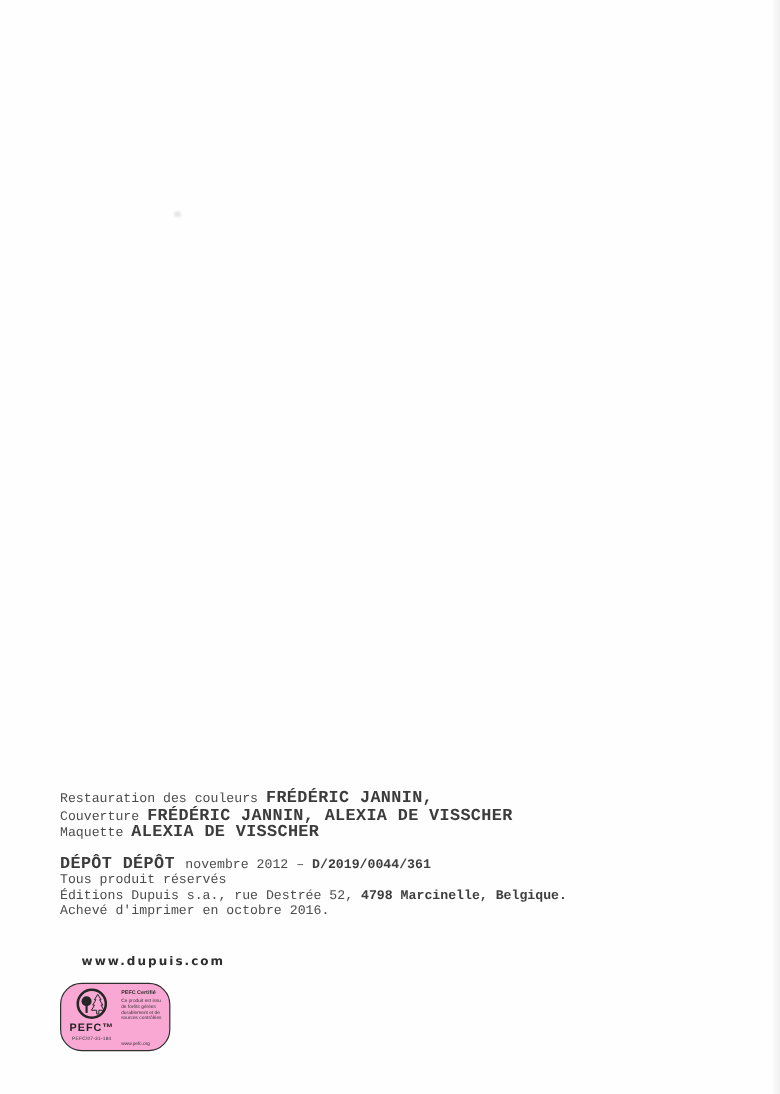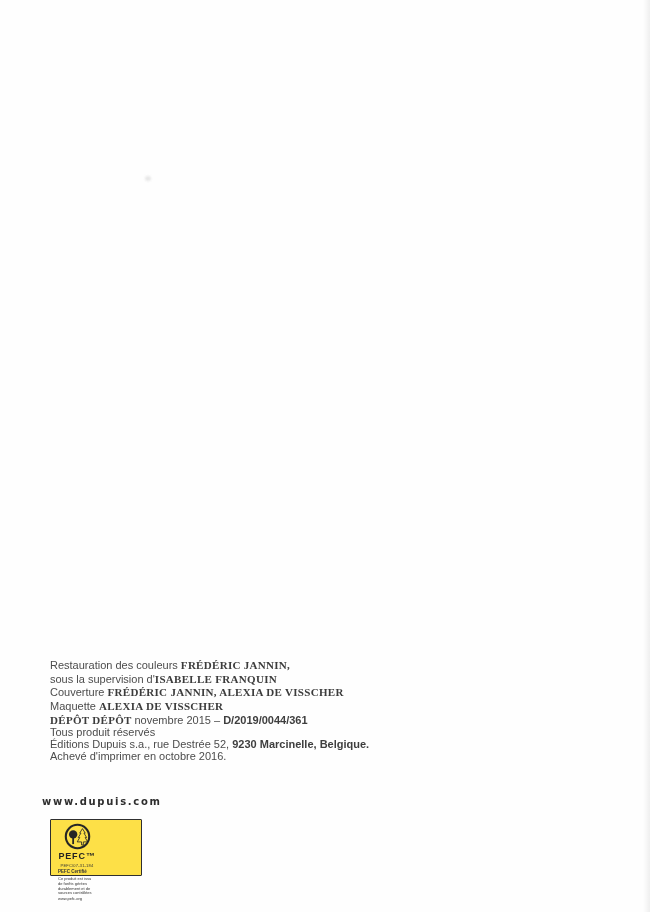--- a/index.html
+++ b/index.html
@@ -20,49 +20,48 @@
     background: linear-gradient(to right, rgba(0,0,0,0), rgba(0,0,0,0.06));
     pointer-events: none;
   }
   .speck {
     position: absolute; left: 145px; top: 176px;
     width: 6px; height: 5px; border-radius: 50%;
     background: #dcdcdc; filter: blur(1px); opacity: .7;
   }
   .ln { margin: 0; white-space: pre; }
   .rom {
-    font-family: Liberation Sans, sans-serif;
+    font-family: Liberation Mono, monospace;
     font-size: 11px; color: #4c4c4c;
   }
   .b { font-weight: bold; color: #3e3e3e; }
   .caps {
-    font-family: Liberation Serif, serif;
-    font-size: 11px; font-weight: bold;
+    font-family: Liberation Mono, monospace;
+    font-size: 14px; font-weight: bold;
     letter-spacing: 0.3px; color: #3c3c3c;
   }
   .credits { position: absolute; left: 50px; top: 658px; }
   .credits .ln { line-height: 11.7px; }
   .legal { position: absolute; left: 50px; top: 714px; }
   .legal .ln { line-height: 10.9px; }
   .website {
-    position: absolute; left: 42px; top: 796px;
+    position: absolute; left: 68px; top: 796px;
     font-family: "DejaVu Sans", sans-serif;
     font-size: 10px; font-weight: bold;
     letter-spacing: 1.7px; color: #2e2e2e;
   }
   .pefc-box {
     position: absolute; left: 50px; top: 819px;
     width: 92px; height: 57px;
     box-sizing: border-box;
     border: 1.3px solid #2f2f2f;
-    border-radius: 1px;
-    background: #fde047;
+    border-radius: 18px;
+    background: #f9a8d4;
     display: flex;
     padding: 3px 4px 3px 4px;
-    flex-direction: column;
   }
   .pefc-left {
     width: 44px; display: flex; flex-direction: column;
     align-items: center;
   }
   .pefc-mark { width: 27px; height: 27px; display: block; }
   .pefc-brand {
     font-family: "Liberation Sans", sans-serif;
     font-size: 9px; font-weight: bold; color: #222;
     letter-spacing: 0.8px; line-height: 10px; margin-top: 1px;
@@ -91,29 +90,28 @@
 </style>
 </head>
 <body>
 
 <div class="page">
 
   <div class="speck"></div>
 
   <div class="credits">
     <p class="ln"><span class="rom">Restauration des couleurs </span><span class="caps">FRÉDÉRIC JANNIN,</span></p>
-    <p class="ln"><span class="rom">sous la supervision d'</span><span class="caps">ISABELLE FRANQUIN</span></p>
     <p class="ln"><span class="rom">Couverture </span><span class="caps">FRÉDÉRIC JANNIN, ALEXIA DE VISSCHER</span></p>
     <p class="ln"><span class="rom">Maquette </span><span class="caps">ALEXIA DE VISSCHER</span></p>
   </div>
 
   <div class="legal">
-    <p class="ln"><span class="caps">DÉPÔT DÉPÔT </span><span class="rom">novembre 2015 – </span><span class="rom b">D/2019/0044/361</span></p>
+    <p class="ln"><span class="caps">DÉPÔT DÉPÔT </span><span class="rom">novembre 2012 – </span><span class="rom b">D/2019/0044/361</span></p>
     <p class="ln"><span class="rom">Tous produit réservés</span></p>
-    <p class="ln"><span class="rom">Éditions Dupuis s.a., rue Destrée 52, </span><span class="rom b">9230 Marcinelle, Belgique.</span></p>
+    <p class="ln"><span class="rom">Éditions Dupuis s.a., rue Destrée 52, </span><span class="rom b">4798 Marcinelle, Belgique.</span></p>
     <p class="ln"><span class="rom">Achevé d'imprimer en octobre 2016.</span></p>
   </div>
 
   <div class="website">www.dupuis.com</div>
 
   <div class="pefc-box">
     <div class="pefc-left">
       <svg class="pefc-mark" viewBox="0 0 36 36" xmlns="http://www.w3.org/2000/svg">
         <circle cx="18" cy="18" r="15.6" fill="none" stroke="#262626" stroke-width="2.8"></circle>
         <circle cx="12.2" cy="15.2" r="5.6" fill="#262626"></circle>

